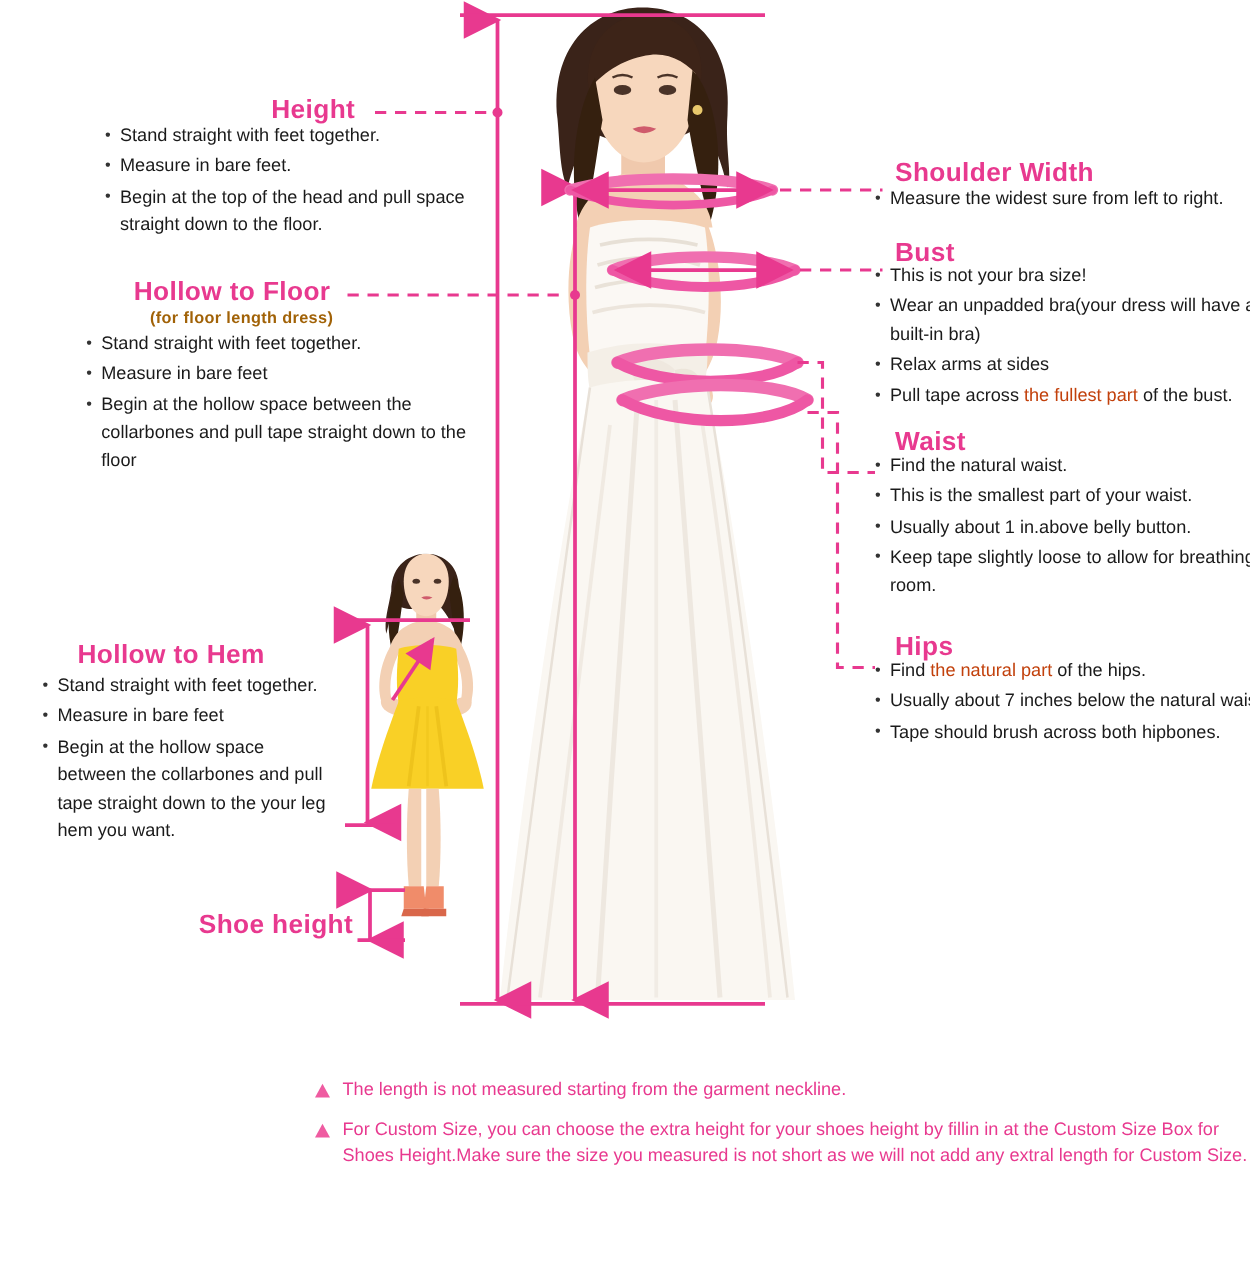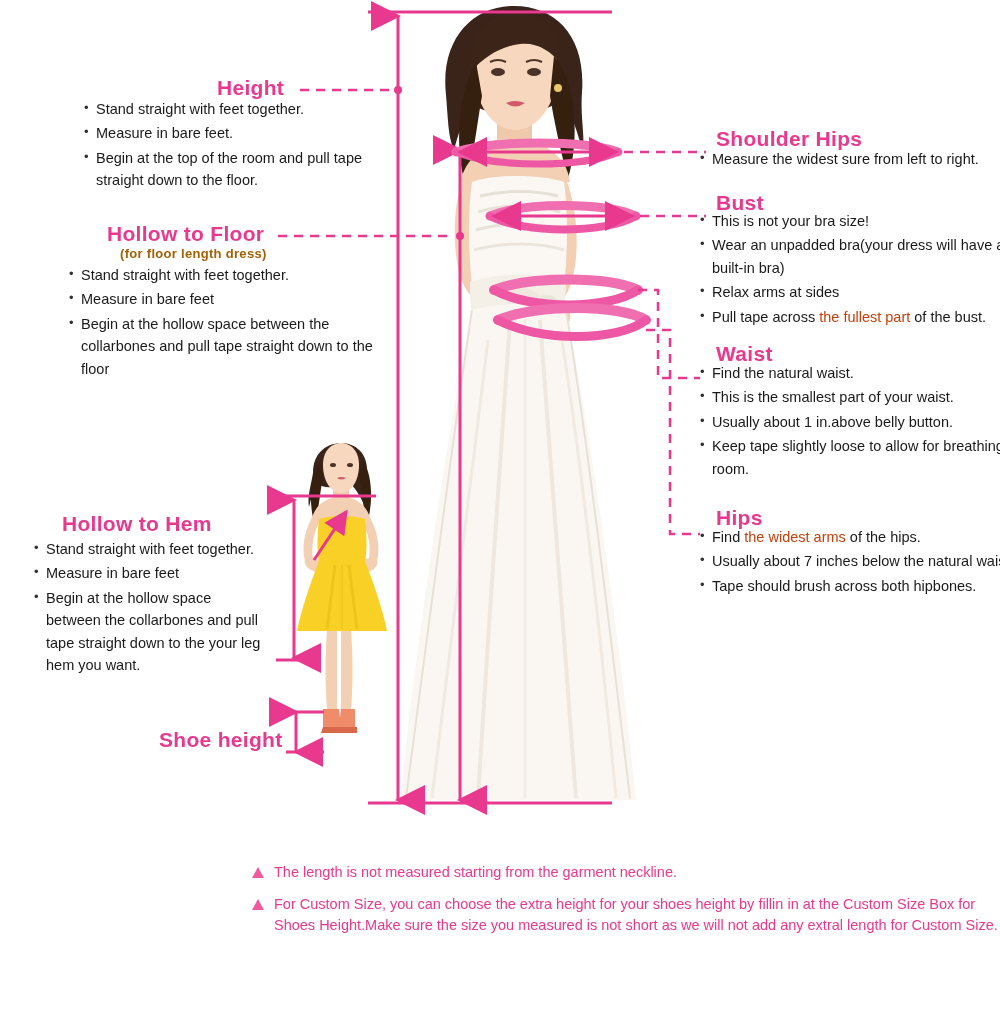--- a/index.html
+++ b/index.html
@@ -254,21 +254,21 @@
     <div class="row">
       <span class="dot">•</span>
       <span class="txt">Stand straight with feet together.</span>
     </div>
     <div class="row">
       <span class="dot">•</span>
       <span class="txt">Measure in bare feet.</span>
     </div>
     <div class="row">
       <span class="dot">•</span>
-      <span class="txt">Begin at the top of the room and pull tape straight down to the floor.</span>
+      <span class="txt">Begin at the top of the head and pull space straight down to the floor.</span>
     </div>
   </div>
 
   <div class="heading big" style="left:83px; top:222px;">Hollow to Floor</div>
   <div class="heading sub" style="left:96px; top:246px;">(for floor length dress)</div>
   <div class="bullets" style="left:45px; top:264px; width:320px;">
     <div class="row">
       <span class="dot">•</span>
       <span class="txt">Stand straight with feet together.</span>
     </div>
@@ -293,21 +293,21 @@
       <span class="txt">Measure in bare feet</span>
     </div>
     <div class="row">
       <span class="dot">•</span>
       <span class="txt">Begin at the hollow space between the collarbones and pull tape straight down to the your leg hem  you want.</span>
     </div>
   </div>
 
   <div class="heading big" style="left:135px; top:728px;">Shoe height</div>
 
-  <div class="heading big" style="left:692px; top:127px;">Shoulder Hips</div>
+  <div class="heading big" style="left:692px; top:127px;">Shoulder Width</div>
   <div class="bullets" style="left:676px; top:148px; width:322px;">
     <div class="row">
       <span class="dot">•</span>
       <span class="txt">Measure the widest sure from left to right.</span>
     </div>
   </div>
 
   <div class="heading big" style="left:692px; top:191px;">Bust</div>
   <div class="bullets" style="left:676px; top:210px; width:322px;">
     <div class="row">
@@ -345,21 +345,21 @@
     <div class="row">
       <span class="dot">•</span>
       <span class="txt">Keep tape slightly loose to allow for breathing room.</span>
     </div>
   </div>
 
   <div class="heading big" style="left:692px; top:506px;">Hips</div>
   <div class="bullets" style="left:676px; top:526px; width:322px;">
     <div class="row">
       <span class="dot">•</span>
-      <span class="txt"><span>Find </span><span class="pink">the widest arms</span><span> of the hips.</span></span>
+      <span class="txt"><span>Find </span><span class="pink">the natural part</span><span> of the hips.</span></span>
     </div>
     <div class="row">
       <span class="dot">•</span>
       <span class="txt">Usually about 7 inches below the natural waist.</span>
     </div>
     <div class="row">
       <span class="dot">•</span>
       <span class="txt">Tape should brush across both hipbones.</span>
     </div>
   </div>

